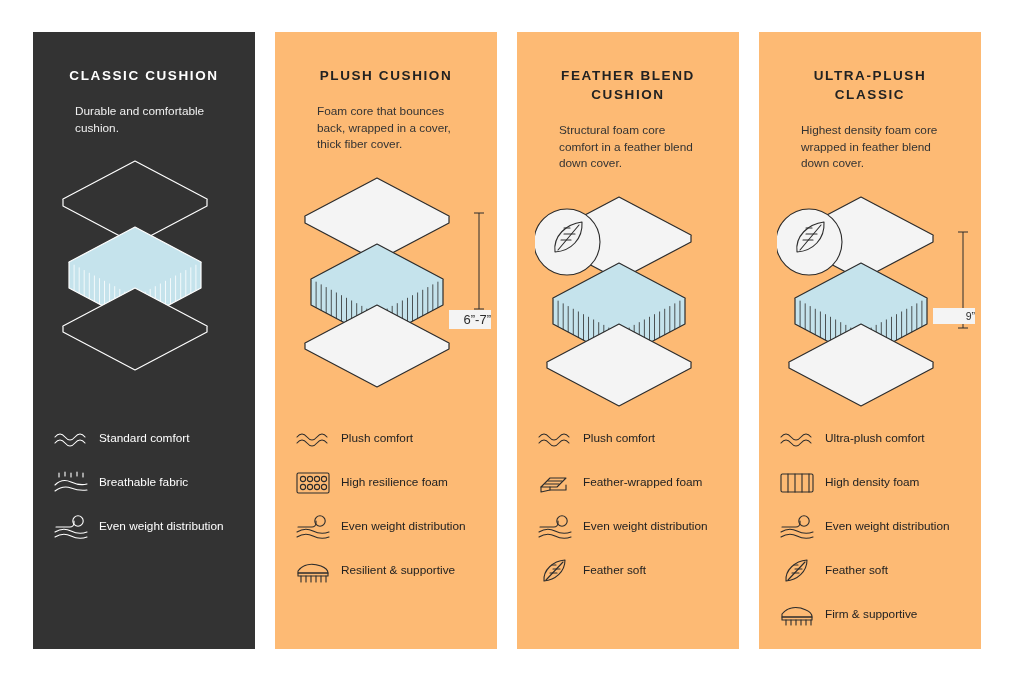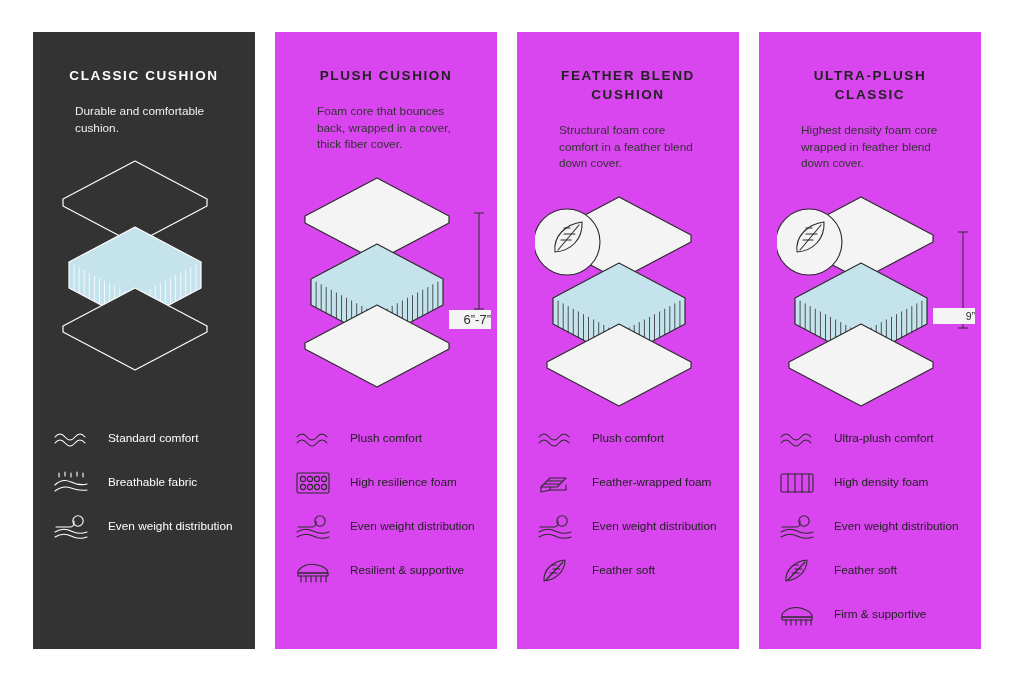--- a/index.html
+++ b/index.html
@@ -38,21 +38,21 @@
     box-sizing: border-box;
     position: relative;
     padding: 34px 18px 0 18px;
     overflow: hidden;
   }
   .card.dark {
     background: #333333;
     color: #ffffff;
   }
   .card.light {
-    background: #d946ef;
+    background: #fdba74;
     color: #222222;
   }
   .card-title {
     text-align: center;
     font-size: 13.5px;
     font-weight: bold;
     letter-spacing: 1.6px;
     line-height: 19px;
     margin: 0 0 12px 0;
   }
@@ -84,21 +84,21 @@
   
   .features {
     position: absolute;
     left: 18px;
     right: 18px;
     top: 392px;
   }
   .feature {
     display: flex;
     align-items: center;
-    gap: 17px;
+    gap: 8px;
     margin-bottom: 14px;
   }
   .feature .ficon {
     flex: 0 0 40px;
     width: 40px;
     height: 30px;
     display: flex;
     align-items: center;
     justify-content: center;
   }

